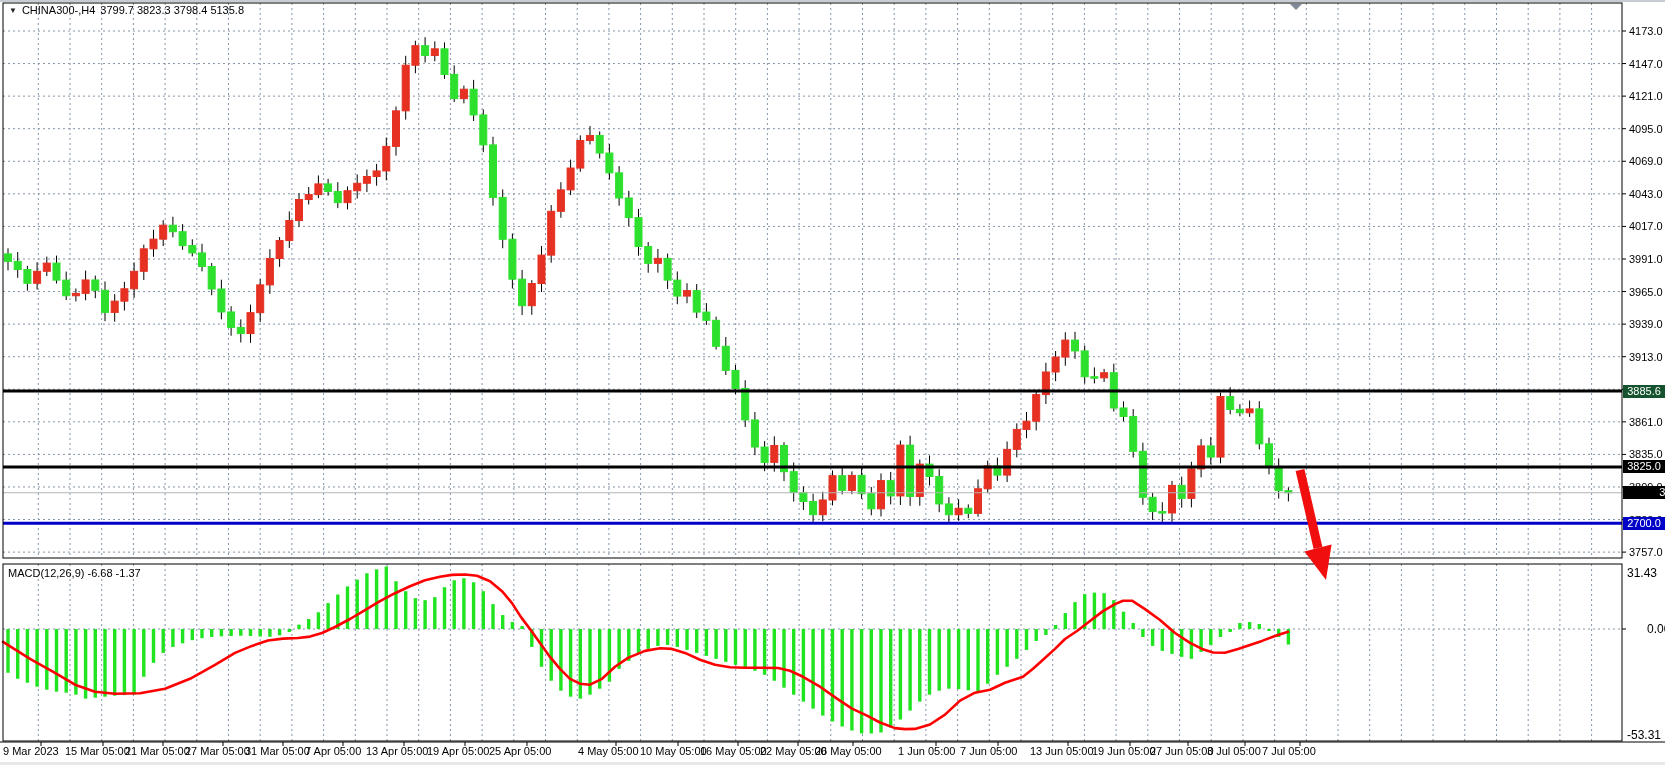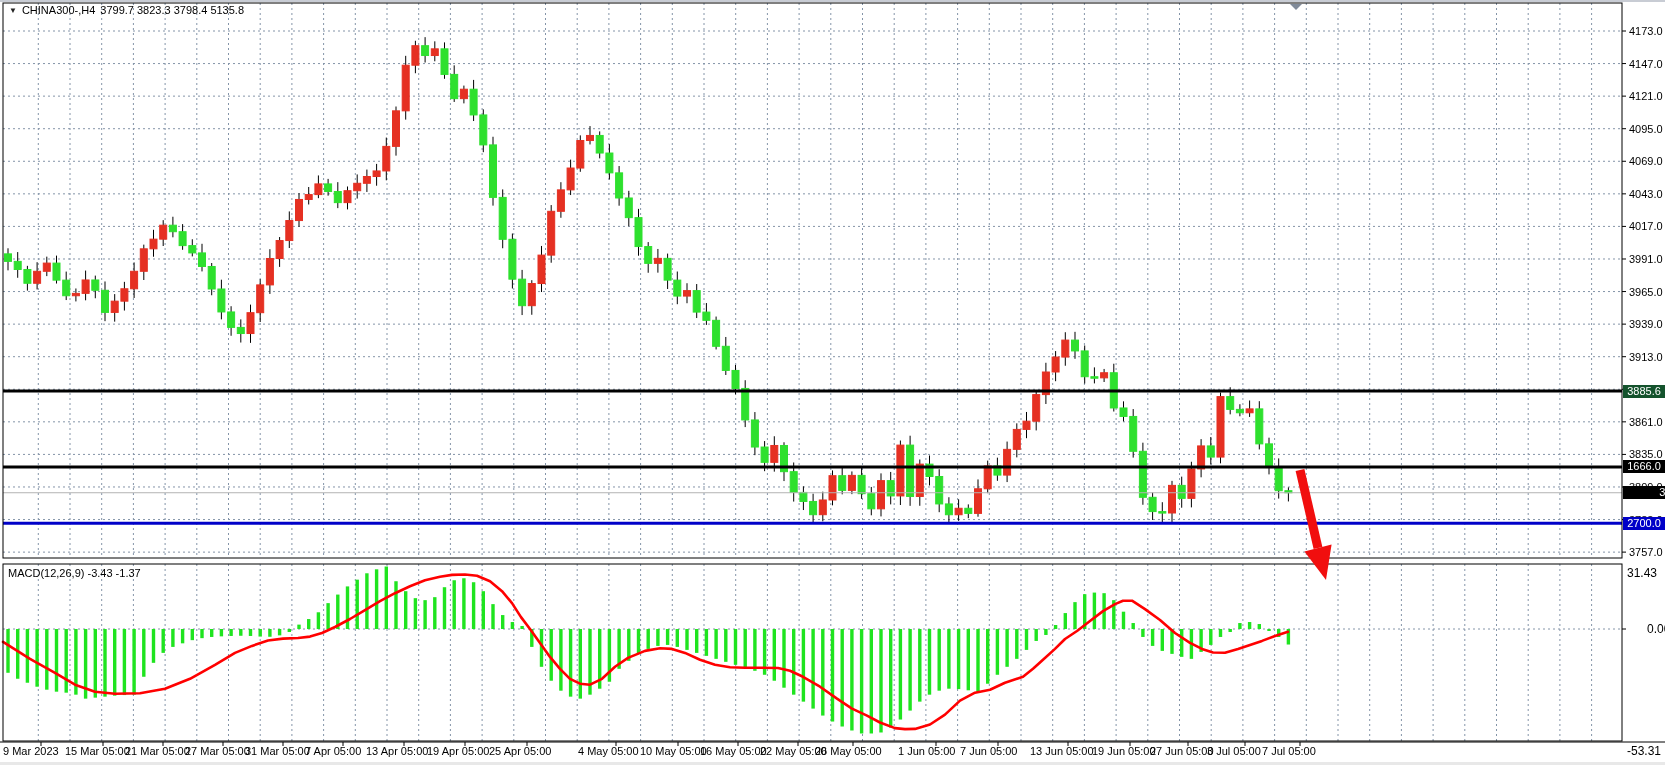--- a/index.html
+++ b/index.html
@@ -644,26 +644,26 @@
     </svg>
 
   <div class="ovl" id="title">
     <span class="tri">▼</span>
     <span>CHINA300-,H4</span>
     <span class="gap">3799.7 3823.3 3798.4 5135.8</span>
   </div>
 
   <div class="ovl" id="macd-label">
     <span>MACD(12,26,9)</span>
-    <span>-3.43 -1.37</span>
+    <span>-6.68 -1.37</span>
   </div>
 
   <div class="scale-lbl" style="top:566px;">31.43</div>
   <div class="scale-lbl" style="top:622px;margin-left:20px;">0.00</div>
-  <div class="scale-lbl" style="top:728px;margin-top:16px;">-53.31</div>
+  <div class="scale-lbl" style="top:728px;">-53.31</div>
 
   <div class="badge" id="badge-0" style="top: 384.526px; background: #14532d;">3885.6</div>
-  <div class="badge" id="badge-1" style="top: 460.44px; background: rgb(0, 0, 0);">1666.0</div>
+  <div class="badge" id="badge-1" style="top: 460.44px; background: rgb(0, 0, 0);">3825.0</div>
   <div class="badge" id="badge-2" style="top: 486.245px; background: rgb(0, 0, 0); padding-left: 32px;">3804.4</div>
   <div class="badge" id="badge-3" style="top: 516.811px; background: rgb(0, 0, 200);">2700.0</div>
 
   <div id="bottom-strip"></div>
 </div>
 
 </body></html>

